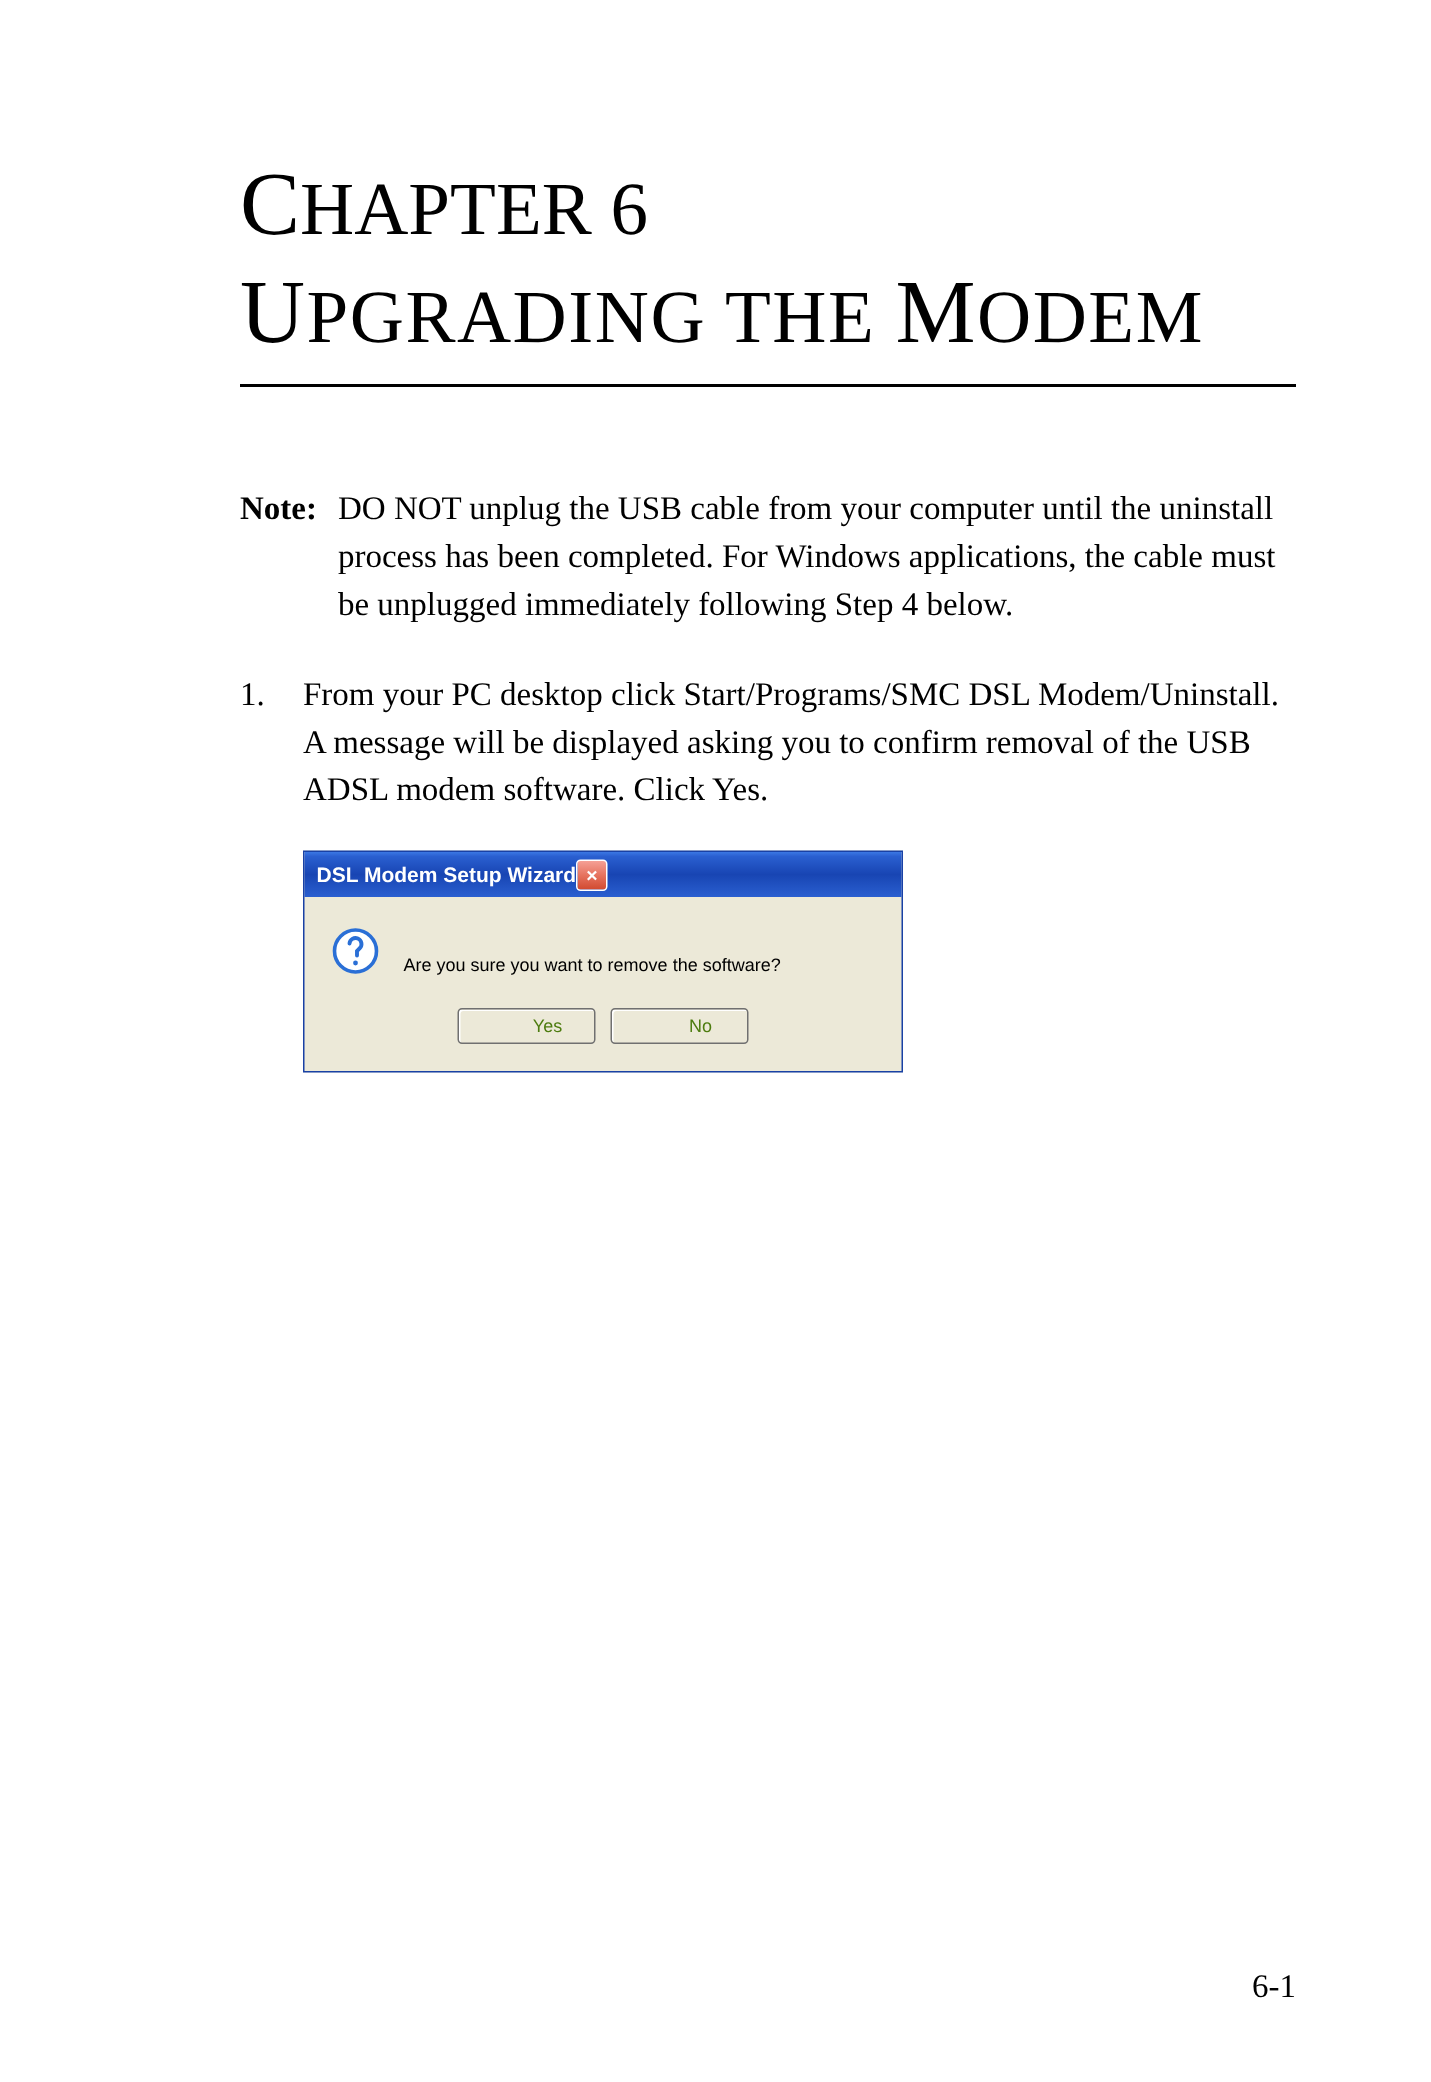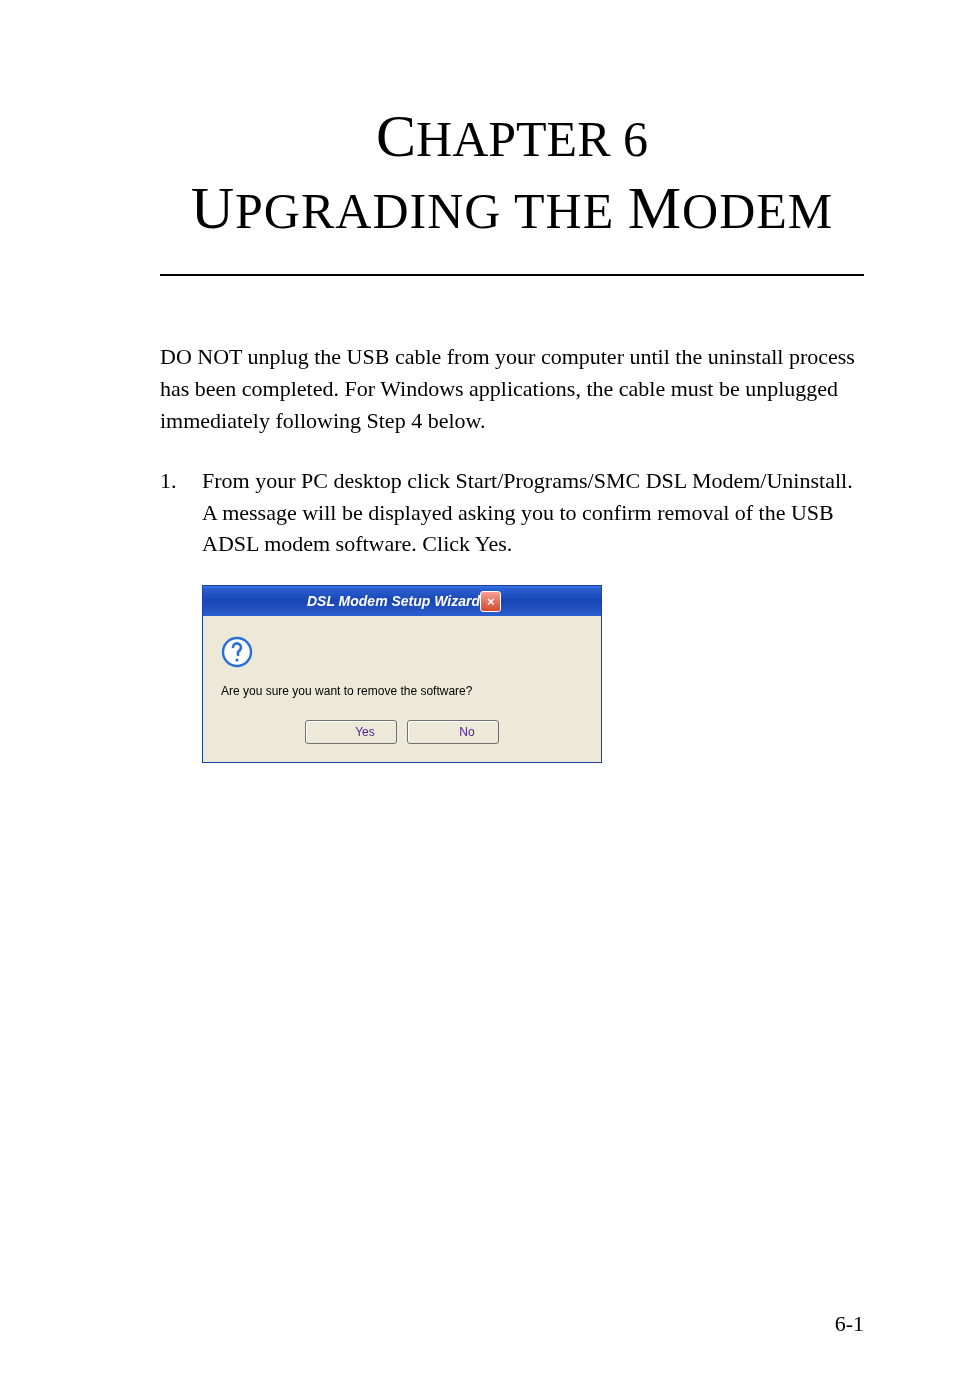--- a/index.html
+++ b/index.html
@@ -12,24 +12,24 @@
       height: 1388px;
       background: #ffffff;
       font-family: Garamond, "Times New Roman", serif;
       color: #000000;
       position: relative;
     }
     .page-container {
       padding: 100px 90px 60px 160px;
     }
     .chapter-title {
-      text-align: center;
+      text-align: left;
       font-variant: small-caps;
       line-height: 1.2;
-      margin-bottom: 30px;
+      margin-bottom: 12px;
     }
     .chapter-line-1 {
       font-size: 50px;
       font-weight: normal;
     }
     .chapter-line-2 {
       font-size: 50px;
       font-weight: normal;
       letter-spacing: 1px;
     }
@@ -87,25 +87,24 @@
       border: 1px solid #1941a5;
       font-family: Tahoma, Arial, sans-serif;
       font-size: 12px;
       background: #ece9d8;
     }
     .dialog-titlebar {
       height: 30px;
       background: linear-gradient(to bottom, #3b77e3 0%, #2a5fd0 10%, #1845b3 50%, #2a5fd0 100%);
       display: flex;
       align-items: center;
-      justify-content: center;
+      justify-content: flex-start;
       padding: 0 4px 0 8px;
       color: #fff;
       font-weight: bold;
-      font-style: italic;
       font-size: 14px;
     }
     .dialog-close {
       width: 21px;
       height: 21px;
       background: linear-gradient(to bottom, #f5a095, #e6735f 50%, #d14a30);
       border: 1px solid #fff;
       border-radius: 3px;
       color: #fff;
       font-weight: bold;
@@ -115,24 +114,23 @@
       align-items: center;
       justify-content: center;
       line-height: 1;
       cursor: pointer;
     }
     .dialog-body {
       padding: 20px 18px 18px 18px;
     }
     .dialog-content-row {
       display: flex;
-      align-items: flex-start;
+      align-items: flex-end;
       gap: 16px;
       margin-bottom: 22px;
-      flex-direction: column;
     }
     .question-icon {
       width: 32px;
       height: 32px;
       flex-shrink: 0;
     }
     .question-icon svg {
       width: 32px;
       height: 32px;
     }
@@ -148,21 +146,21 @@
     .dialog-btn {
       width: 92px;
       height: 24px;
       background: #ece9d8;
       border: 1px solid #707070;
       border-radius: 3px;
       font-size: 12px;
       font-family: Tahoma, Arial, sans-serif;
       box-shadow: inset 1px 1px 0 #fff;
       cursor: pointer;
-      color: #4c1d95;
+      color: #4d7c0f;
       padding-left: 28px;
     }
     .page-number {
       position: absolute;
       bottom: 51px;
       right: 90px;
       font-size: 22px;
       font-family: Garamond, "Times New Roman", serif;
     }
   </style>
@@ -177,20 +175,21 @@
     </div>
     <div class="chapter-line-2">
       <span class="large-cap">U</span><span>PGRADING THE </span><span class="large-cap">M</span><span>ODEM</span>
     </div>
   </div>
 
   <hr class="hr-line">
 
 
   <div class="note-block">
+    <div class="note-label">Note:</div>
     <div class="note-text">DO NOT unplug the USB cable from your computer until the uninstall process has been completed. For Windows applications, the cable must be unplugged immediately following Step 4 below.</div>
   </div>
 
   <div class="step-block">
     <div class="step-num">1.</div>
     <div class="step-text">From your PC desktop click Start/Programs/SMC DSL Modem/Uninstall. A message will be displayed asking you to confirm removal of the USB ADSL modem software. Click Yes.</div>
   </div>
 
   <div class="dialog-container">
     <div class="dialog">

